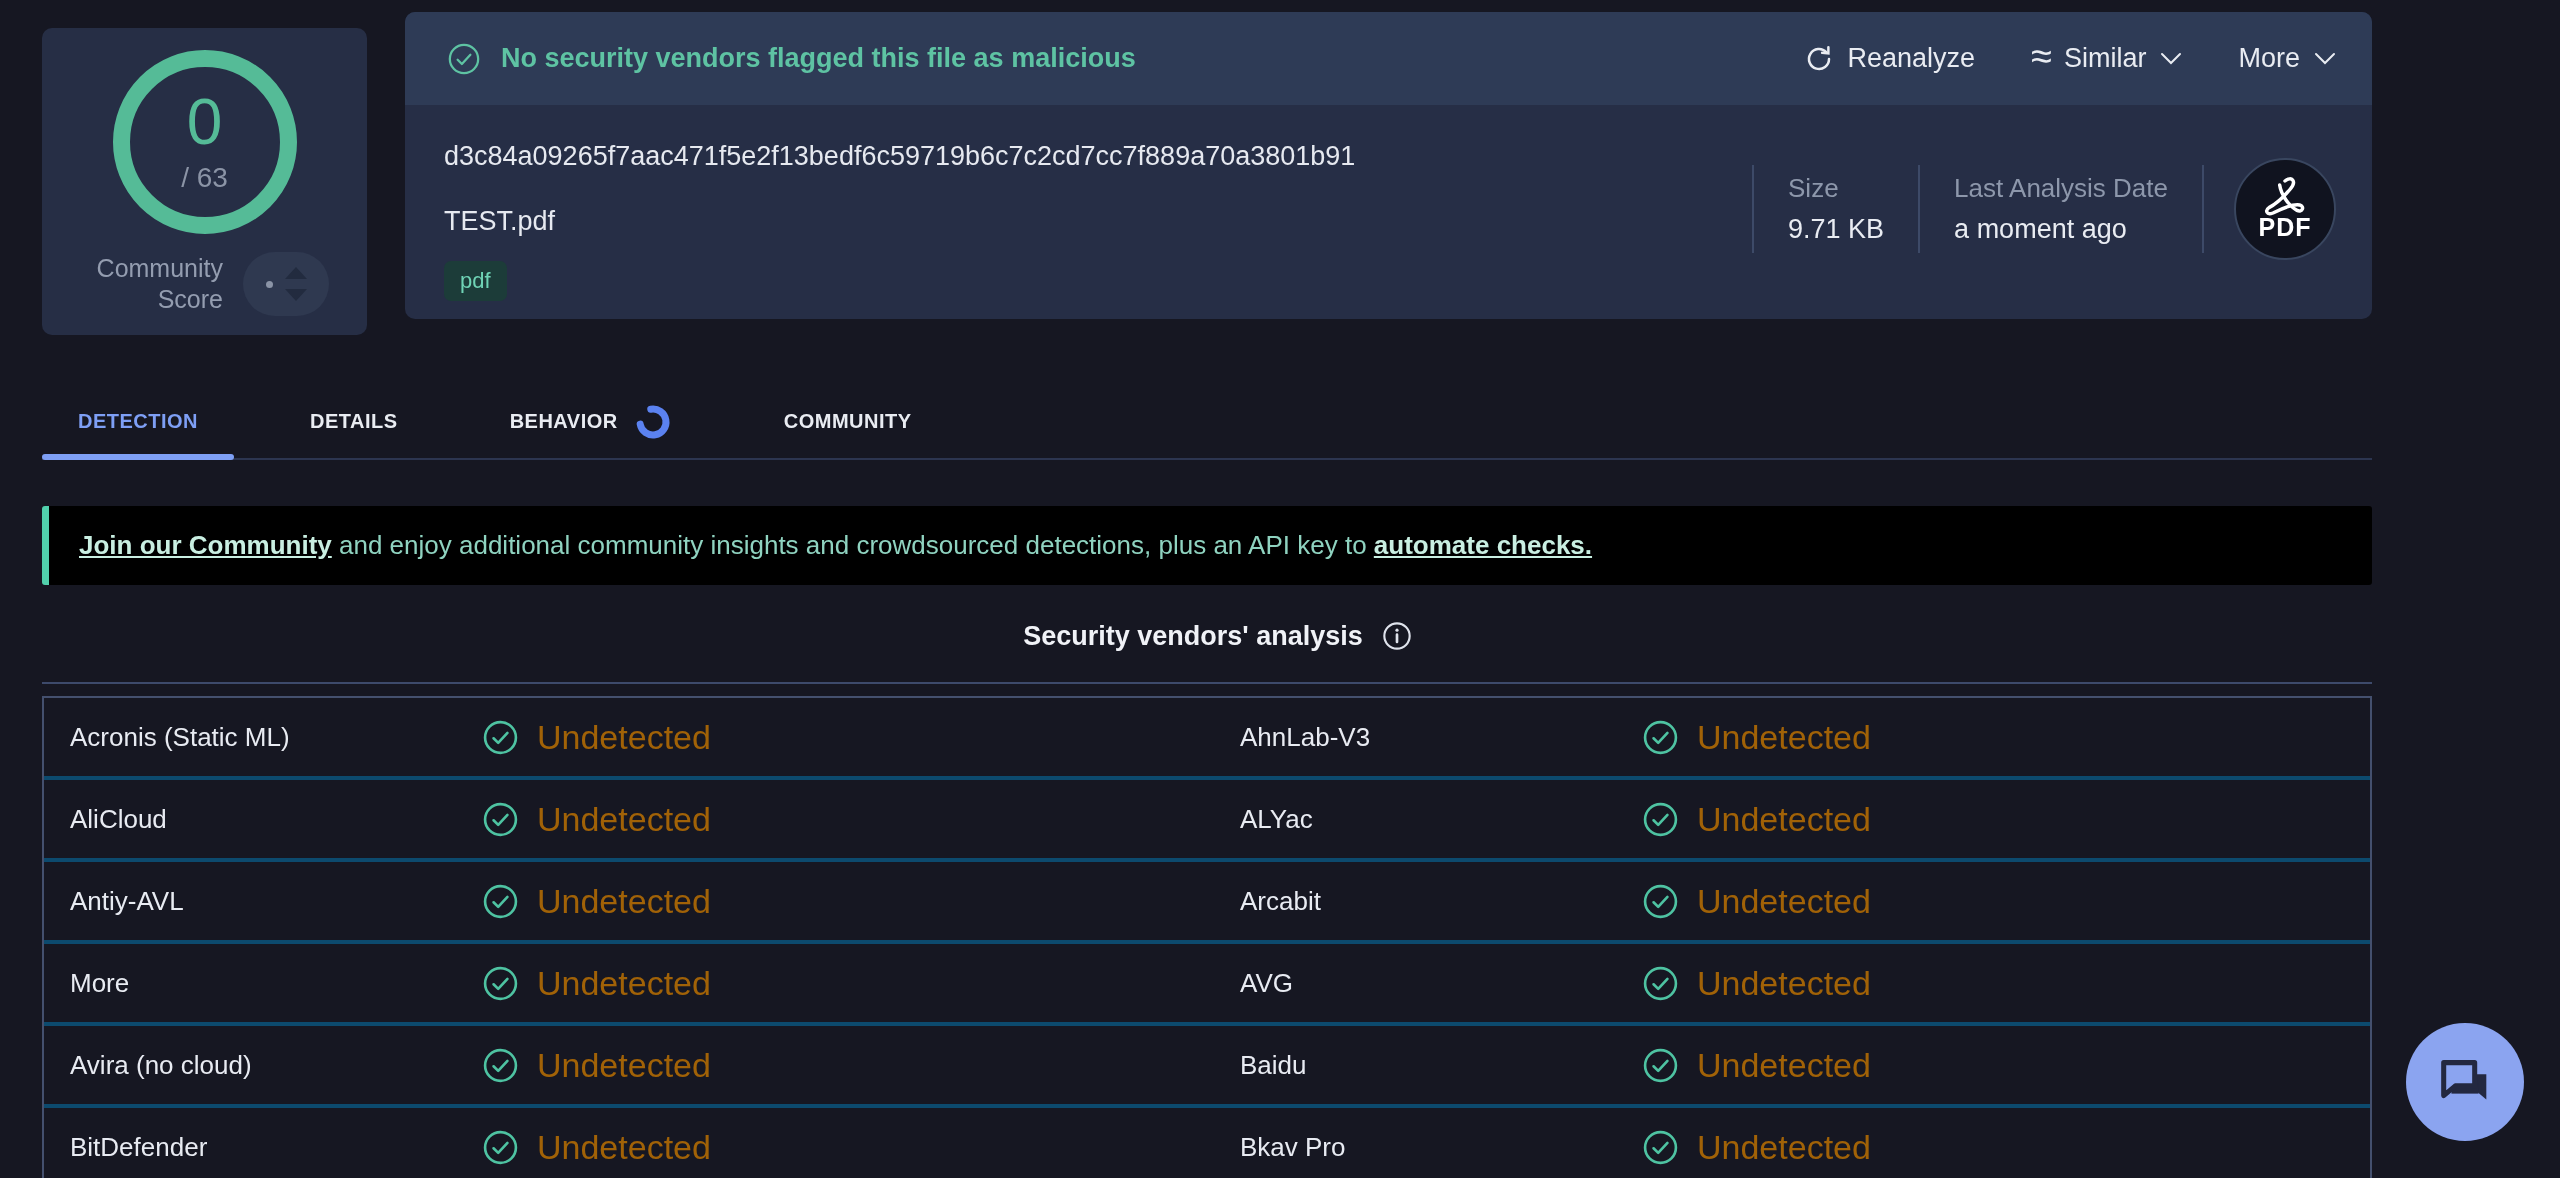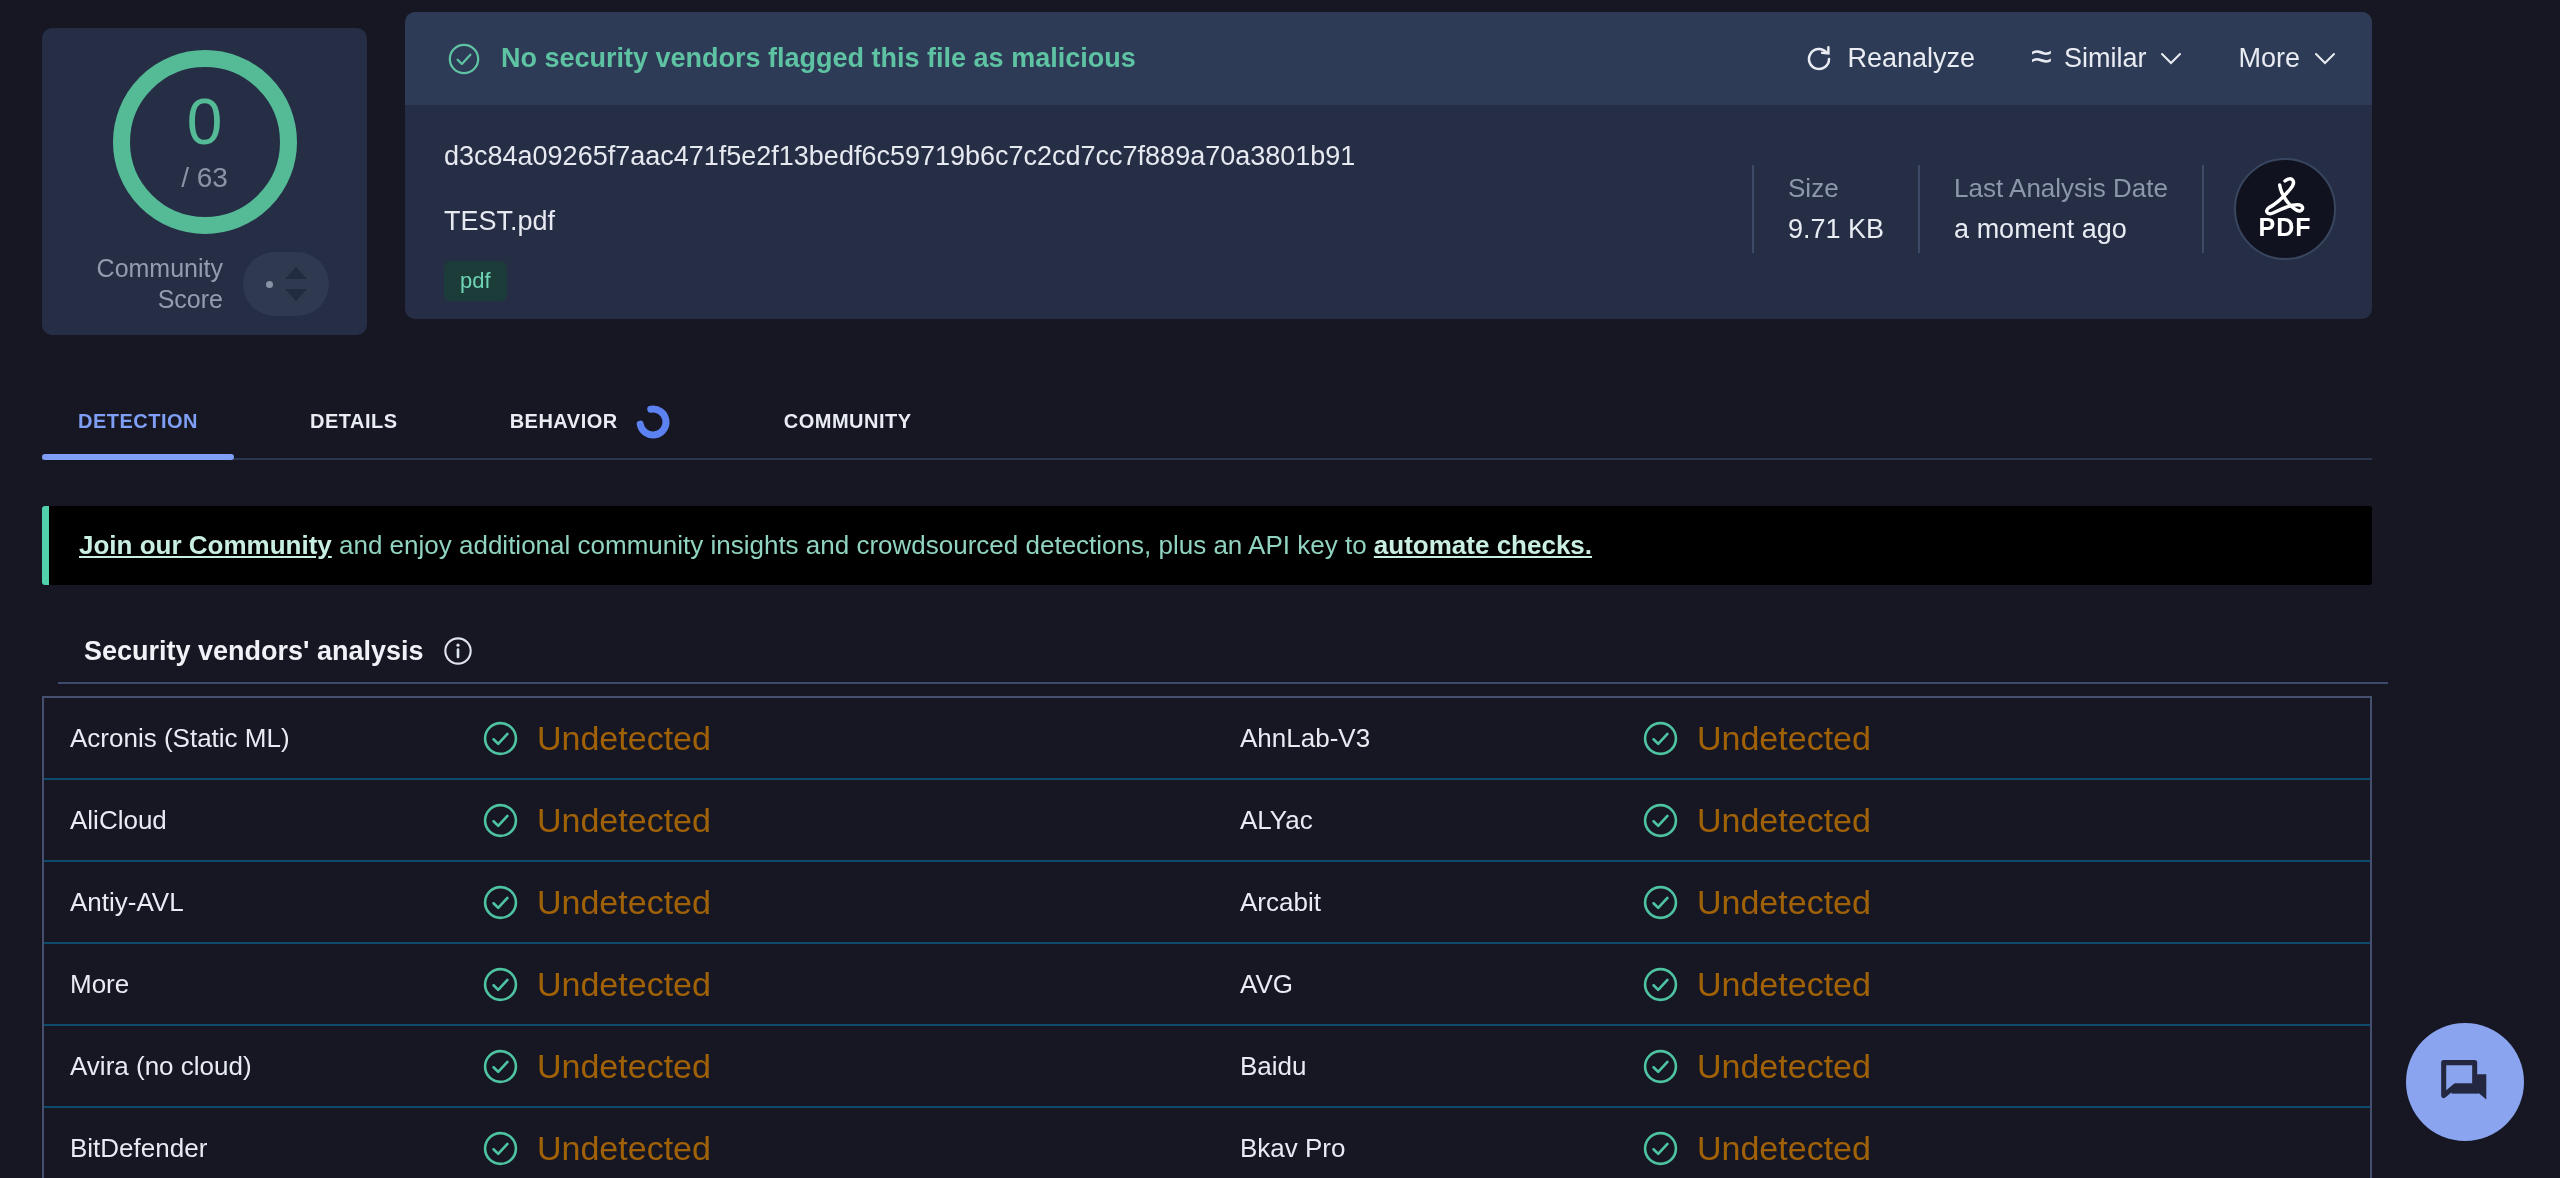--- a/index.html
+++ b/index.html
@@ -97,35 +97,35 @@
   .community-banner {
     position:absolute; left:42px; top:506px; width:2330px; height:79px;
     background:#000000; border-left:7px solid #51d0ac; border-radius:3px;
     display:flex; align-items:center; padding-left:30px;
     font-size:26px; color:#8fd3c0;
   }
   .community-banner a { color:#c9efe2; font-weight:700; text-decoration:underline; cursor:pointer; }
 
   
   .section-head {
-    position:absolute; left:58px; top:620px; width:2330px; height:64px;
+    position:absolute; left:42px; top:620px; width:2330px; height:64px;
     display:flex; align-items:center; justify-content:space-between;
-    padding:0 4px 0 26px; border-bottom:2px solid #3d4a6b;
+    padding:0 4px 0 26px; border-bottom:2px solid #3d4a6b;flex-direction:column;
   }
   .section-title { display:flex; align-items:center; gap:18px; font-size:27px; font-weight:700; color:#f0f2f7; }
   .section-right { font-size:27px; color:#dfe3ec; padding-right:68px; }
 
   
   .vendors-table {
     position:absolute; left:42px; top:696px; width:2330px;
     border:2px solid #44506e; border-bottom:none;
   }
   .vendor-row {
     display:grid; grid-template-columns:430px 740px 420px 1fr;
-    align-items:center; height:82px; border-bottom:2px solid #0c4a6e;
+    align-items:center; height:82px; border-bottom:4px solid #0c4a6e;
   }
   .vendor-name { padding-left:26px; font-size:26px; color:#e8ebf2; }
   .status-cell { display:flex; align-items:center; gap:18px; padding-left:8px; }
   .status-text { font-size:34px; color:#a16207; }
 
   
   .chat-fab {
     position:absolute; left:2406px; top:1023px; width:118px; height:118px;
     border-radius:50%; background:#8ba4f0; display:flex; align-items:center; justify-content:center;
     cursor:pointer;

